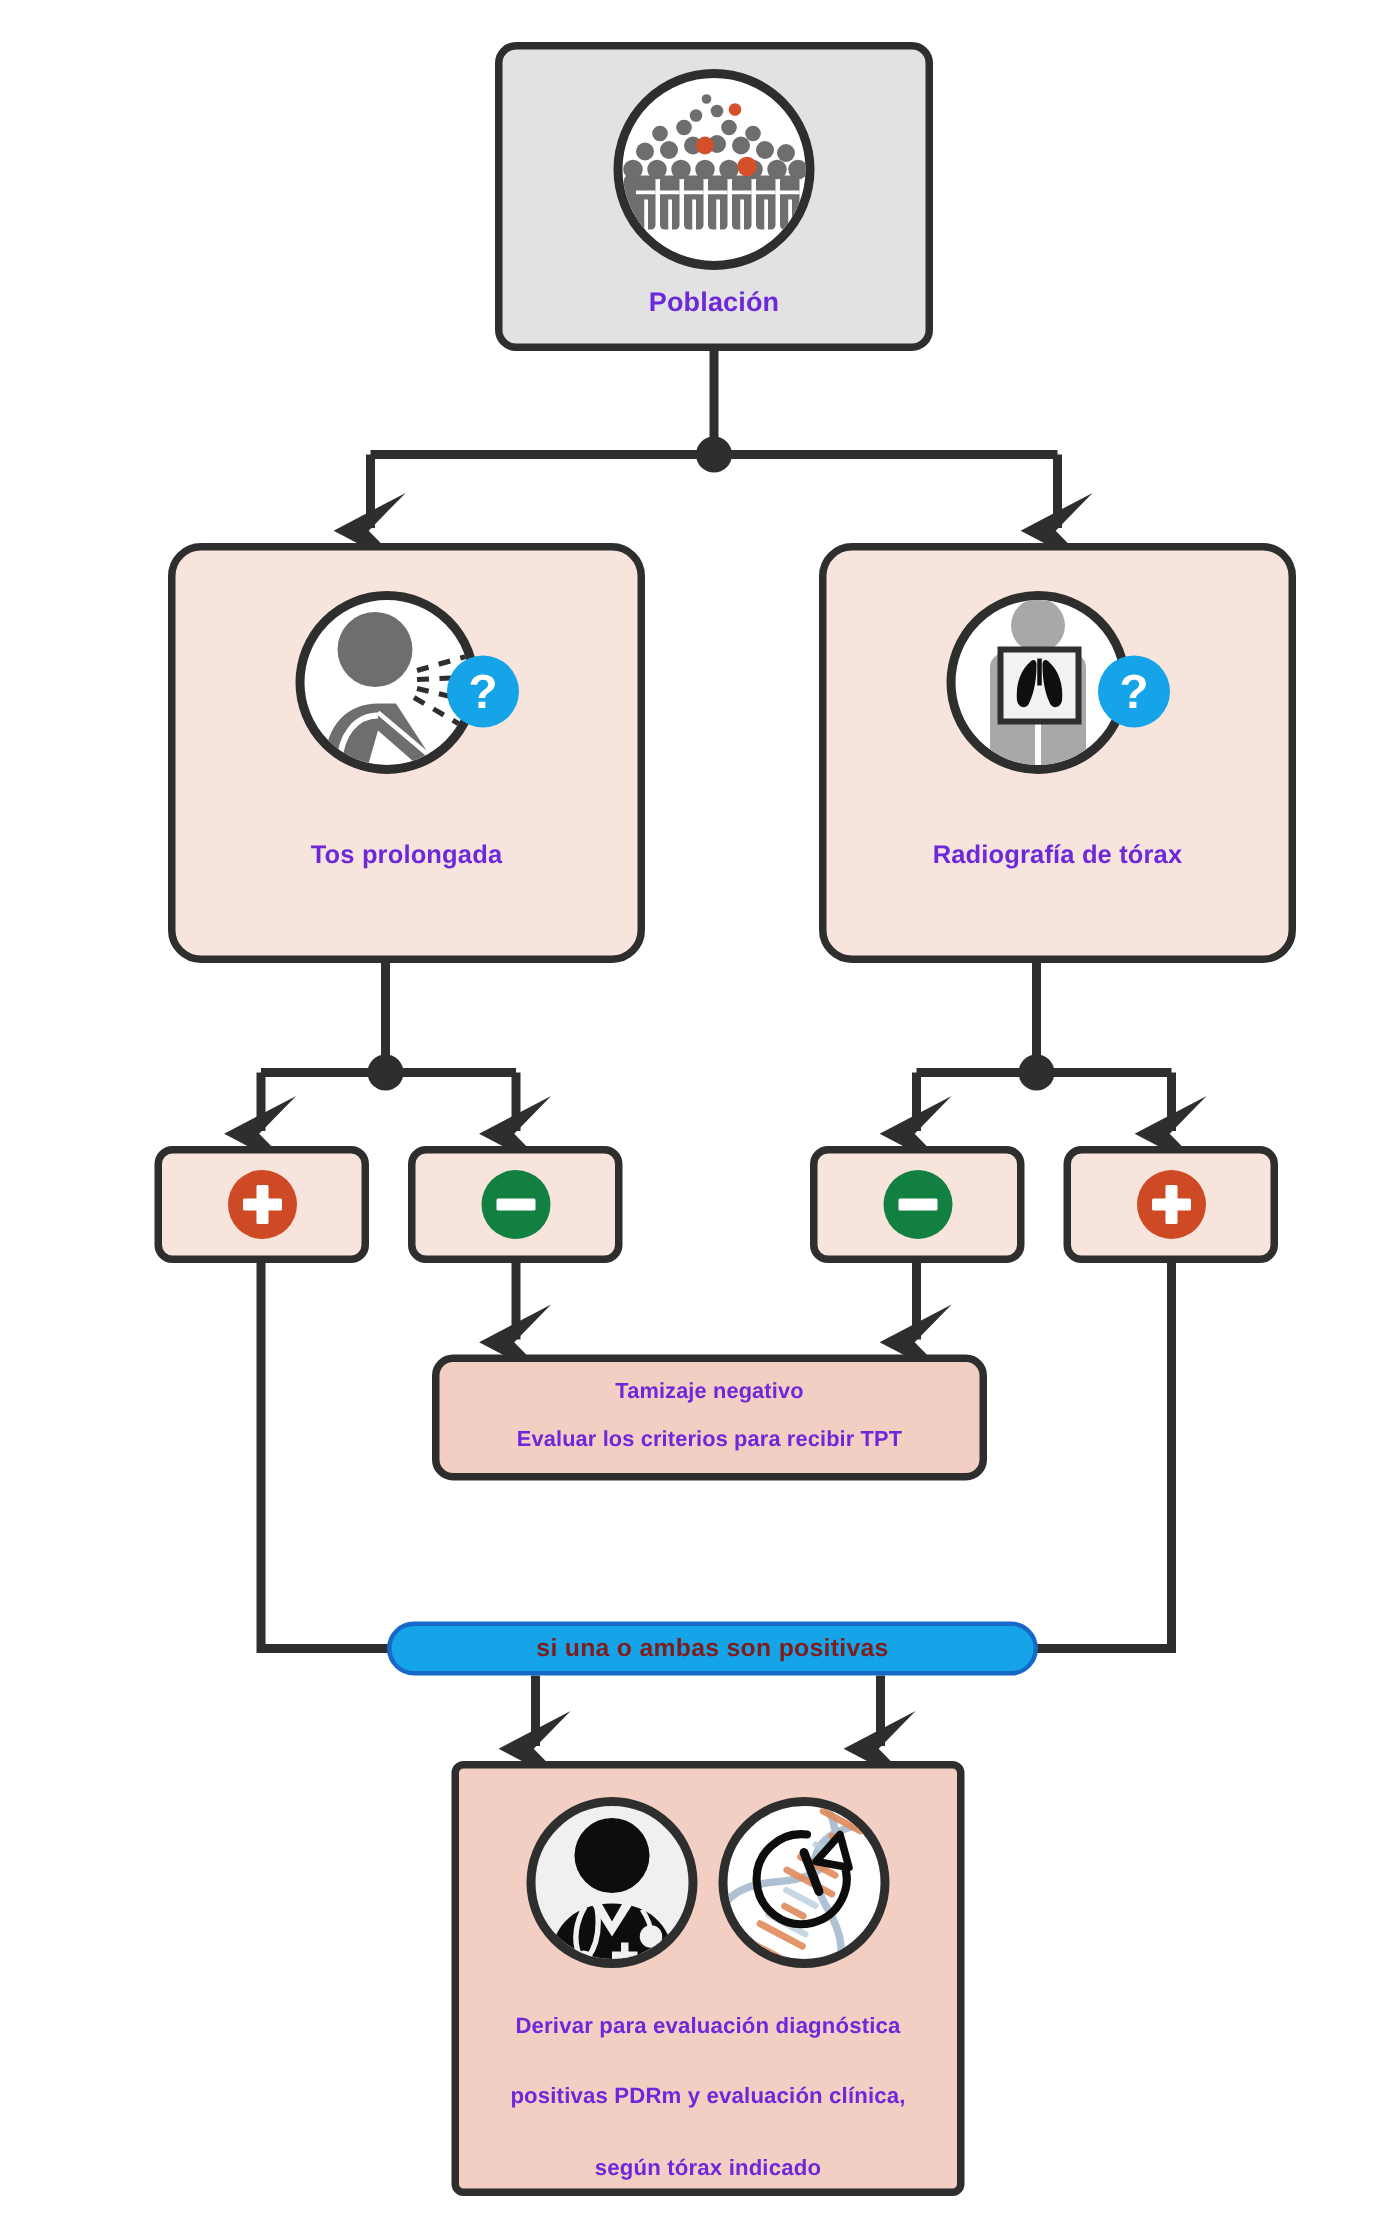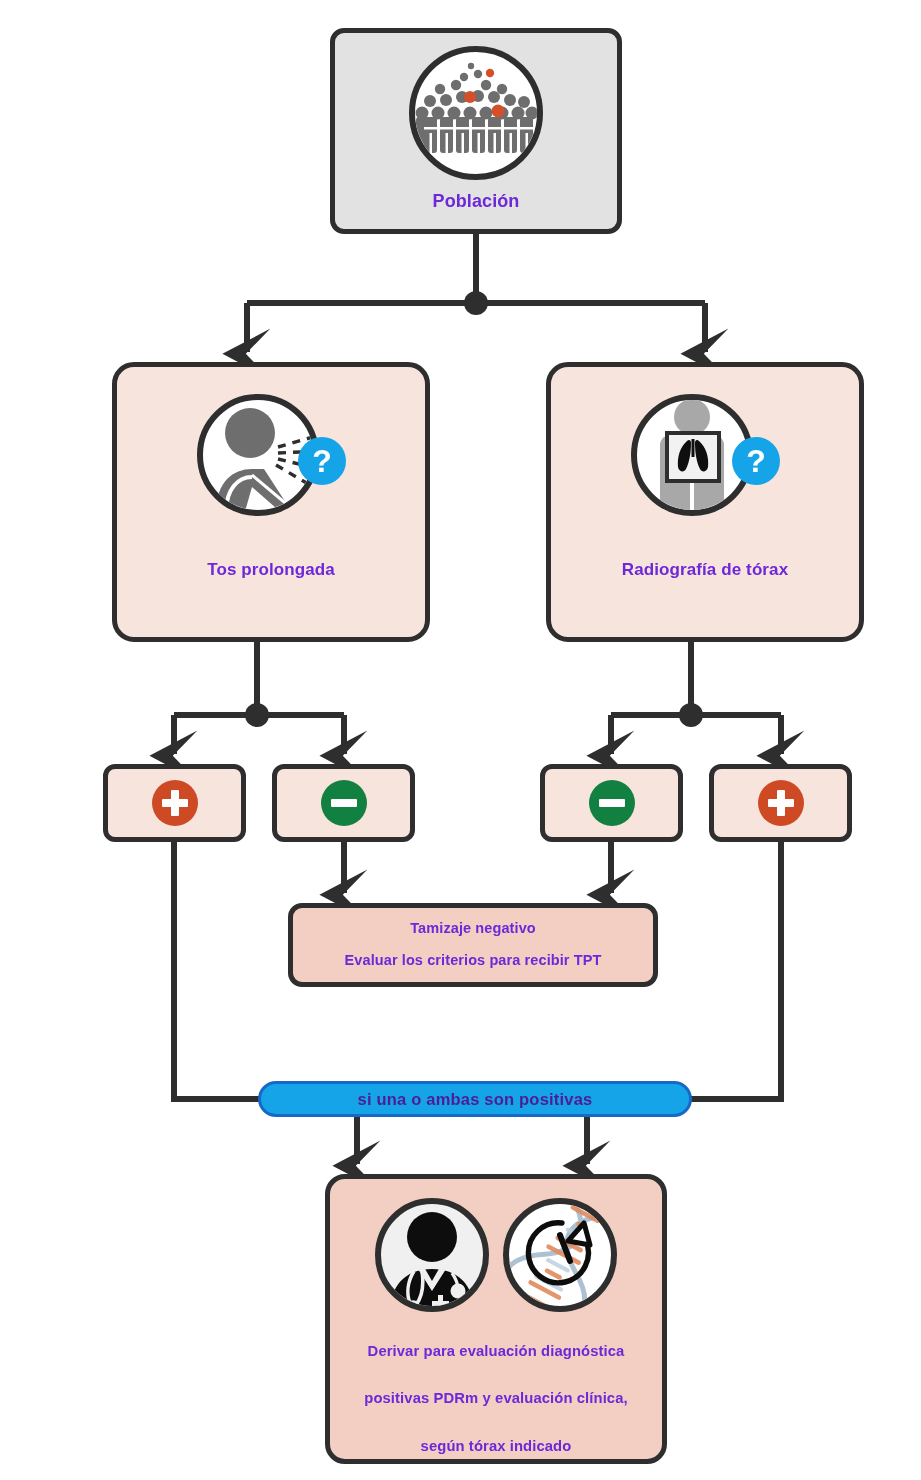--- a/index.html
+++ b/index.html
@@ -96,30 +96,29 @@
   #n-banner{
     position:absolute;left:258px;top:1081px;width:434px;height:36px;
     background:#15a4e8;
     border:3px solid #1769c8;
     border-radius:18px;
     display:flex;align-items:center;justify-content:center;
     box-sizing:border-box;
     z-index:3;
   }
   #n-banner .banner-label{
-    color:#4c1d95;font-weight:bold;font-size:16.5px;letter-spacing:.2px;
+    color:#7f1d1d;font-weight:bold;font-size:16.5px;letter-spacing:.2px;
   }
 
   
   #n-final{
     left:301px;top:1174px;width:342px;height:290px;
     background:#f2cfc2;
-    border-radius:20px;
+    border-radius:8px;
     justify-content:flex-start;
-    margin-left:24px;
   }
   #n-final .icons-row{
     display:flex;gap:8px;margin-top:16px;
   }
   #n-final .node-label{font-size:14.8px;margin-top:26px;padding:0 14px;line-height:1.45;}
 
   .icon-wrap{display:block;line-height:0;}
 </style>
 </head>
 <body>

